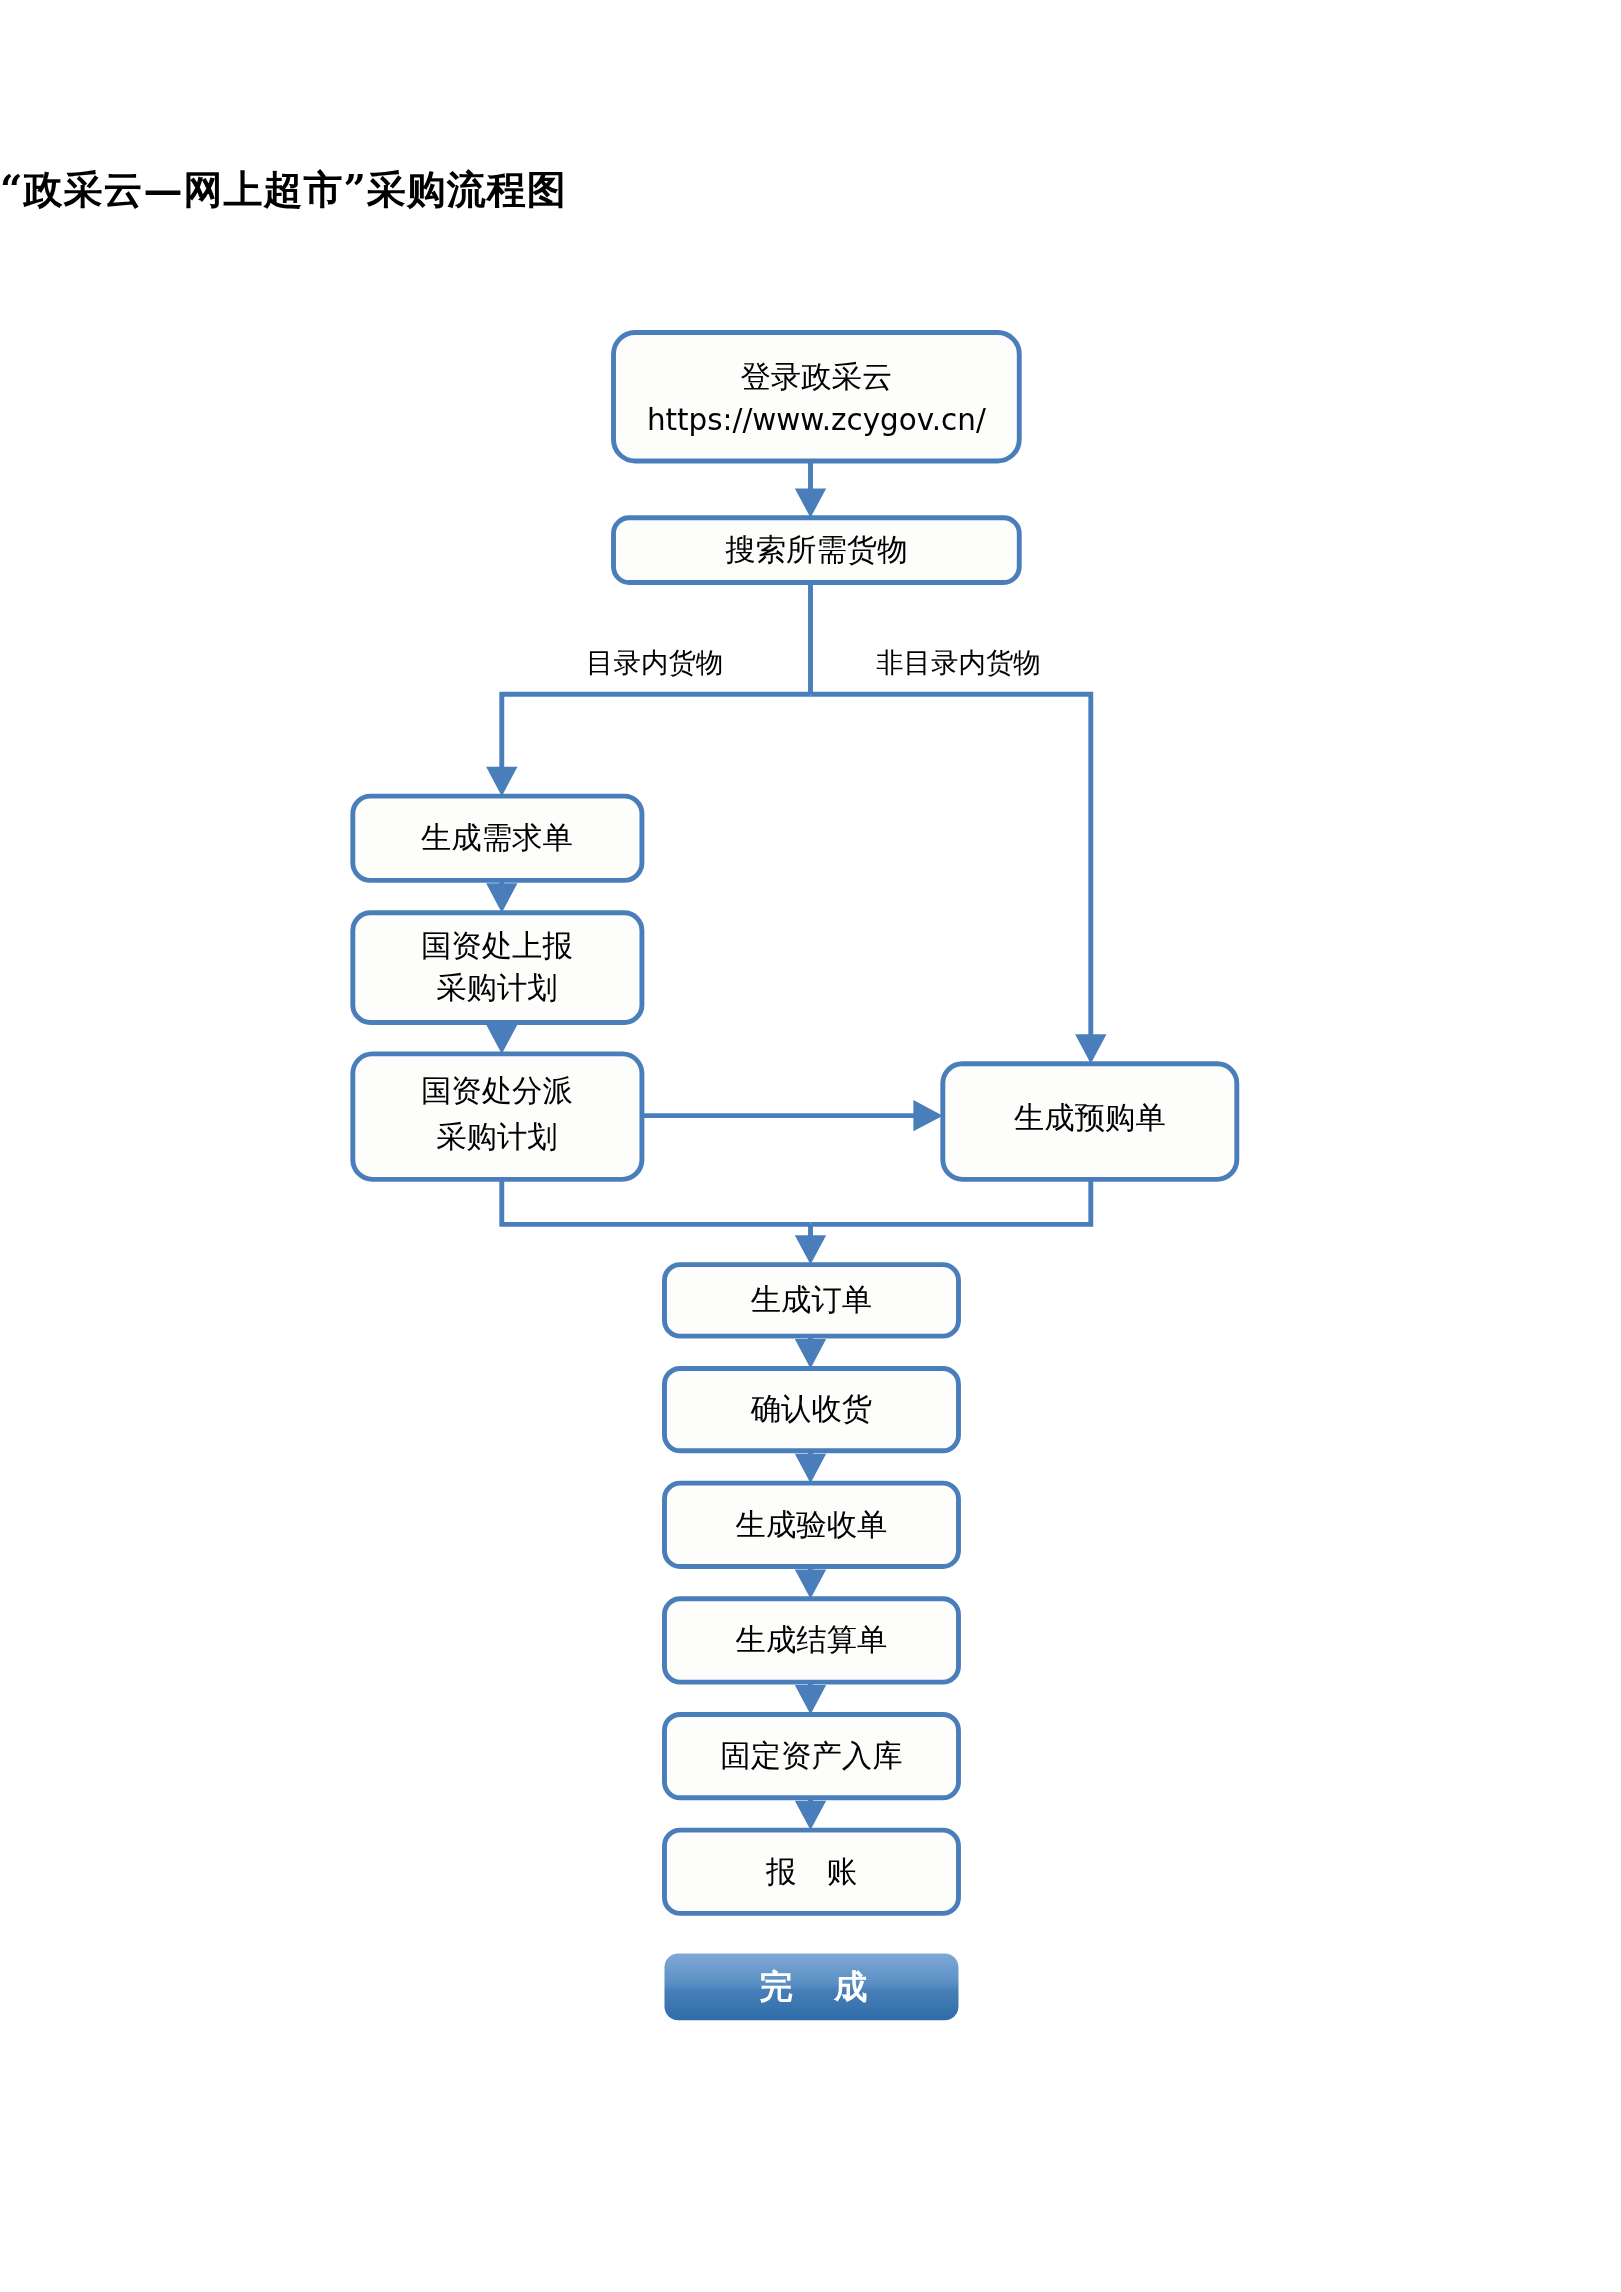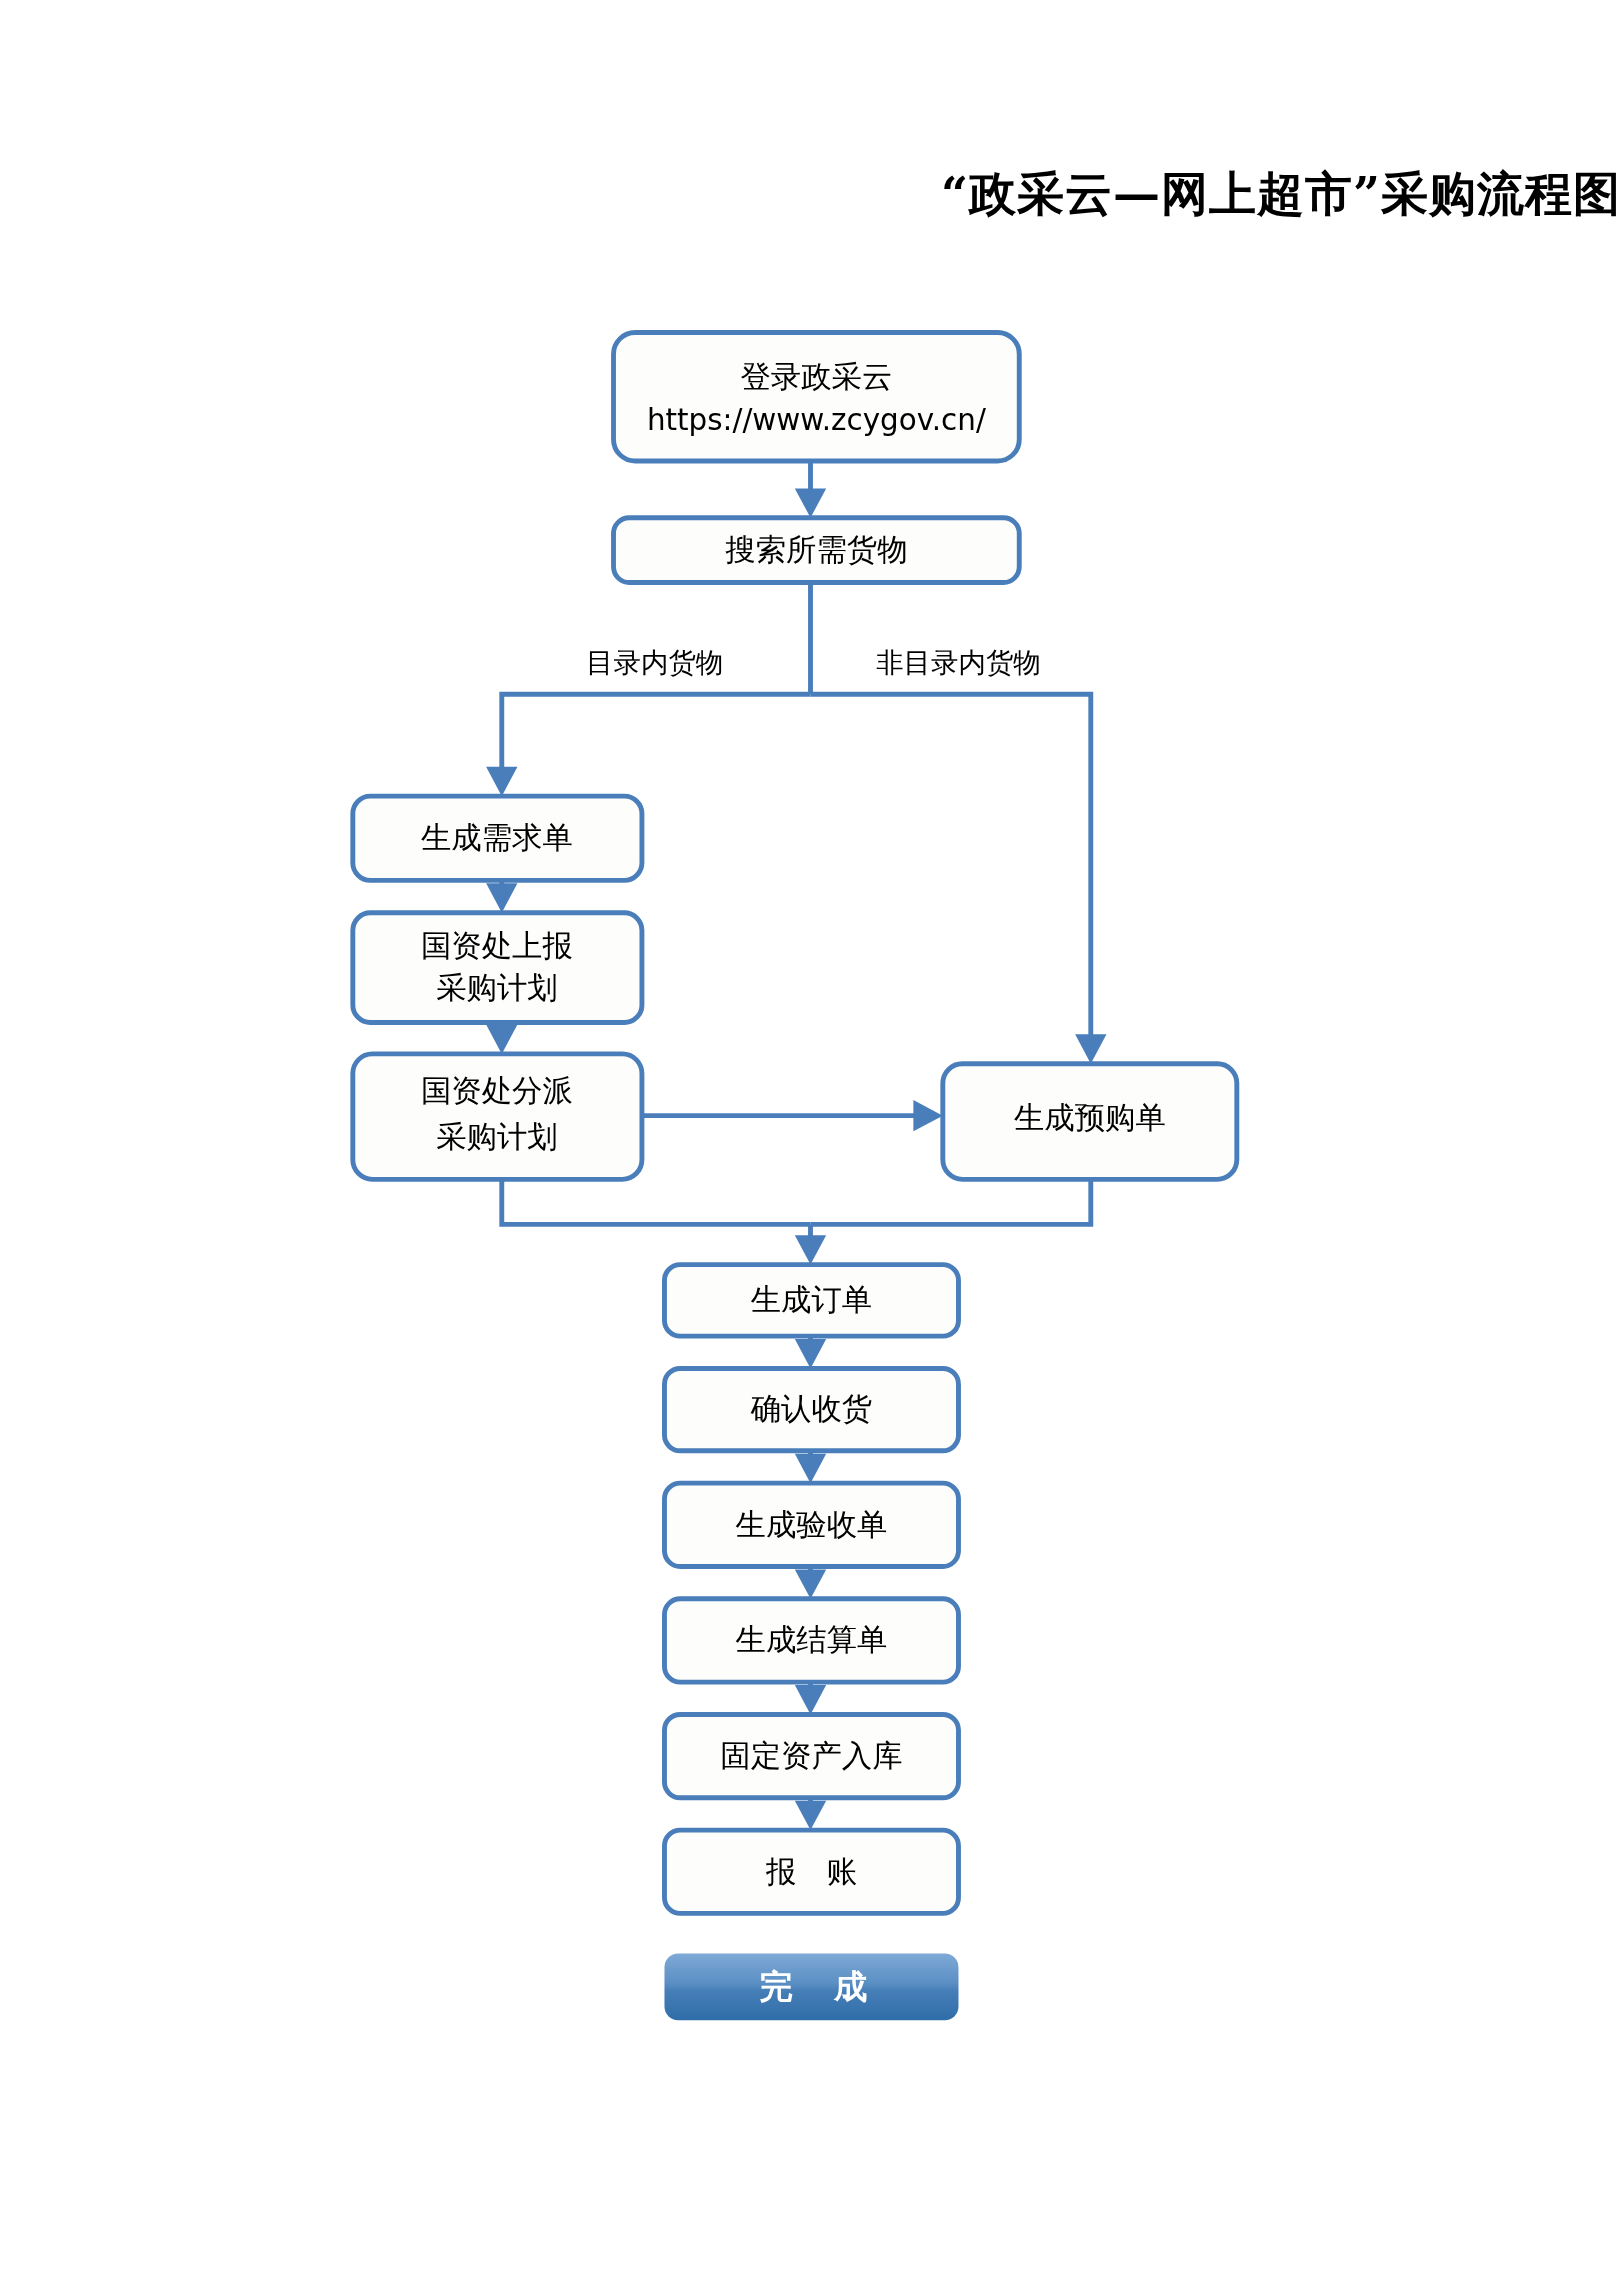--- a/index.html
+++ b/index.html
@@ -18,24 +18,24 @@
     position: relative;
     width: 1621px;
     height: 2293px;
     background: #ffffff;
   }
   #flow-title {
     position: absolute;
     top: 163px;
     left: 0;
     width: 1621px;
-    text-align: right;
+    text-align: left;
     font-family: "DejaVu Serif", "Liberation Serif", serif;
     font-weight: bold;
-    font-size: 47px;
+    font-size: 39px;
     letter-spacing: 1px;
     color: #000000;
     white-space: pre;
   }
   svg.canvas {
     position: absolute;
     left: 0;
     top: 0;
     width: 1621px;
     height: 2293px;

